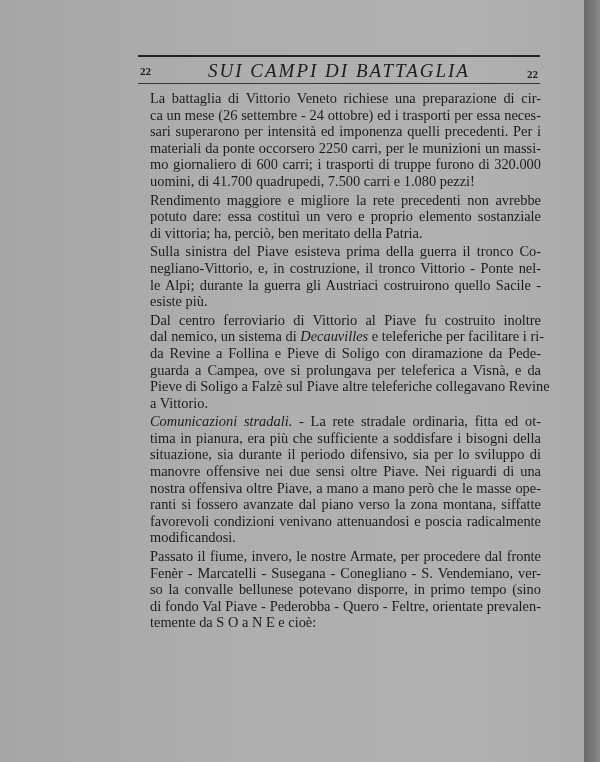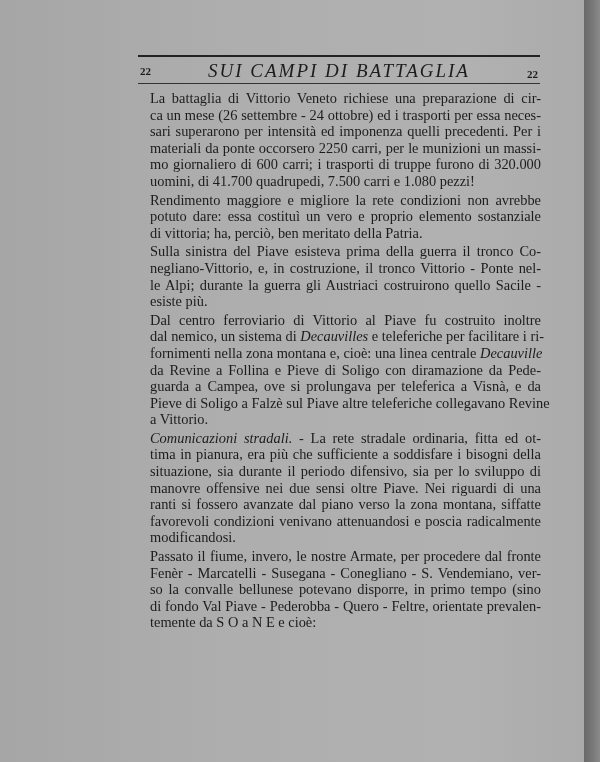--- a/index.html
+++ b/index.html
@@ -62,44 +62,44 @@
 <div class="body-text">
   <p>
     <span class="line">La battaglia di Vittorio Veneto richiese una preparazione di cir-</span>
     <span class="line">ca un mese (26 settembre - 24 ottobre) ed i trasporti per essa neces-</span>
     <span class="line">sari superarono per intensità ed imponenza quelli precedenti. Per i</span>
     <span class="line">materiali da ponte occorsero 2250 carri, per le munizioni un massi-</span>
     <span class="line">mo giornaliero di 600 carri; i trasporti di truppe furono di 320.000</span>
     <span class="line last">uomini, di 41.700 quadrupedi, 7.500 carri e 1.080 pezzi!</span>
   </p>
   <p>
-    <span class="line">Rendimento maggiore e migliore la rete condizioni non avrebbe</span>
+    <span class="line">Rendimento maggiore e migliore la rete precedenti non avrebbe</span>
     <span class="line">potuto dare: essa costituì un vero e proprio elemento sostanziale</span>
     <span class="line last">di vittoria; ha, perciò, ben meritato della Patria.</span>
   </p>
   <p>
     <span class="line">Sulla sinistra del Piave esisteva prima della guerra il tronco Co-</span>
     <span class="line">negliano-Vittorio, e, in costruzione, il tronco Vittorio - Ponte nel-</span>
     <span class="line">le Alpi; durante la guerra gli Austriaci costruirono quello Sacile -</span>
     <span class="line last">esiste più.</span>
   </p>
   <p>
     <span class="line">Dal centro ferroviario di Vittorio al Piave fu costruito inoltre</span>
     <span class="line">dal nemico, un sistema di <em>Decauvilles</em> e teleferiche per facilitare i ri-</span>
-    <span class="line">fornimenti nella zona montana e, cioè: una linea centrale <em>Decauville</em></span>
     <span class="line">da Revine a Follina e Pieve di Soligo con diramazione da Pede-</span>
     <span class="line">guarda a Campea, ove si prolungava per teleferica a Visnà, e da</span>
     <span class="line">Pieve di Soligo a Falzè sul Piave altre teleferiche collegavano Revine</span>
     <span class="line last">a Vittorio.</span>
   </p>
   <p>
     <span class="line"><em>Comunicazioni stradali.</em><span> - La rete stradale ordinaria, fitta ed ot-</span></span>
     <span class="line">tima in pianura, era più che sufficiente a soddisfare i bisogni della</span>
     <span class="line">situazione, sia durante il periodo difensivo, sia per lo sviluppo di</span>
     <span class="line">manovre offensive nei due sensi oltre Piave. Nei riguardi di una</span>
+    <span class="line">nostra offensiva oltre Piave, a mano a mano però che le masse ope-</span>
     <span class="line">ranti si fossero avanzate dal piano verso la zona montana, siffatte</span>
     <span class="line">favorevoli condizioni venivano attenuandosi e poscia radicalmente</span>
     <span class="line last">modificandosi.</span>
   </p>
   <p>
     <span class="line">Passato il fiume, invero, le nostre Armate, per procedere dal fronte</span>
     <span class="line">Fenèr - Marcatelli - Susegana - Conegliano - S. Vendemiano, ver-</span>
     <span class="line">so la convalle bellunese potevano disporre, in primo tempo (sino</span>
     <span class="line">di fondo Val Piave - Pederobba - Quero - Feltre, orientate prevalen-</span>
     <span class="line last">temente da S O a N E e cioè:</span>

